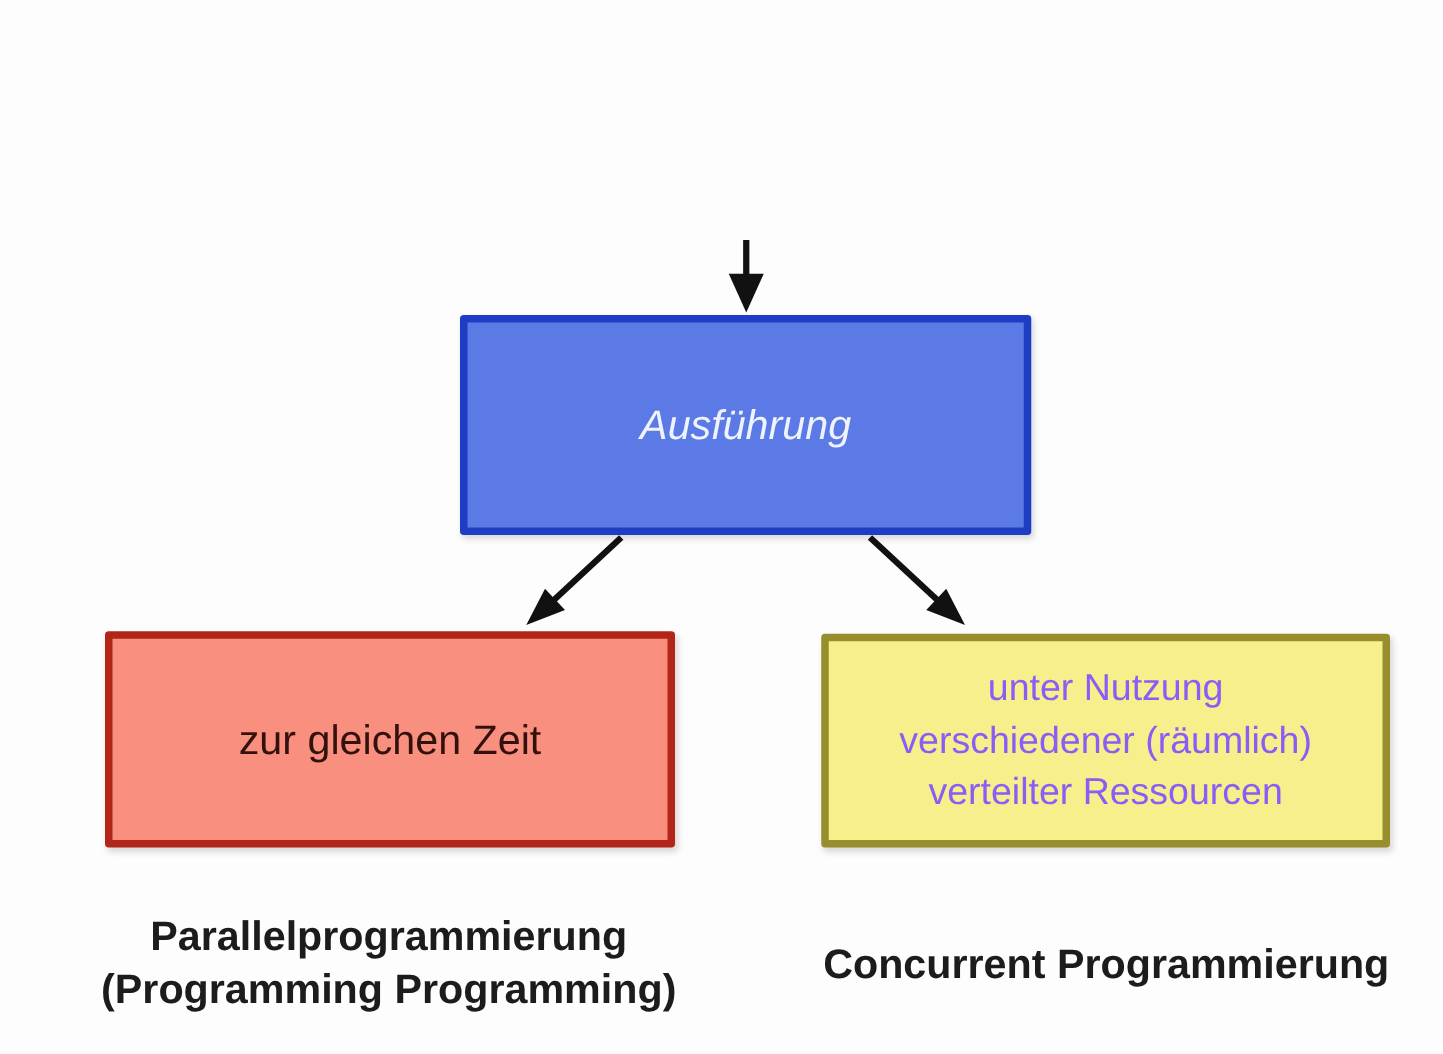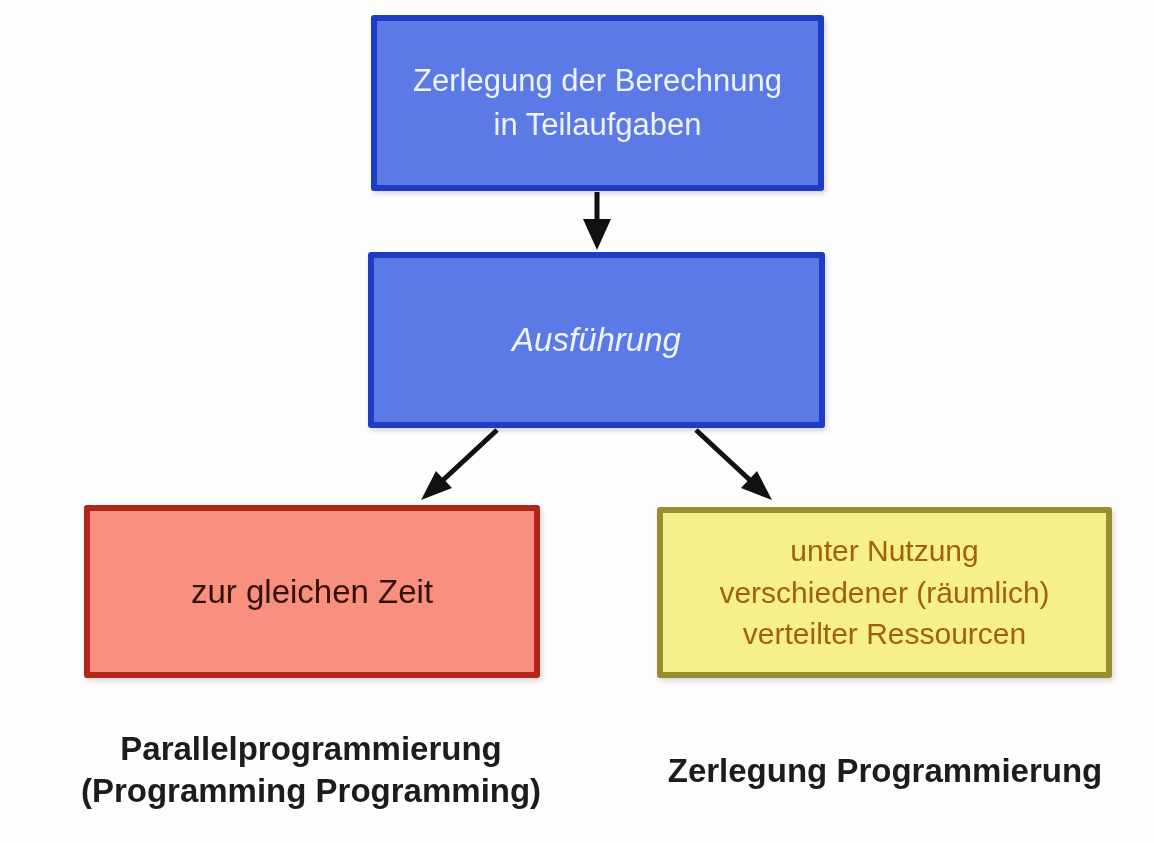--- a/index.html
+++ b/index.html
@@ -89,29 +89,27 @@
     <g>
       <line class="arrow-line" x1="497" y1="430" x2="441" y2="482" stroke="#111111"></line>
       <polygon class="arrow-head" points="421,500 436,471 452,488" fill="#111111"></polygon>
     </g>
     <g>
       <line class="arrow-line" x1="696" y1="430" x2="752" y2="482" stroke="#111111"></line>
       <polygon class="arrow-head" points="772,500 741,488 757,471" fill="#111111"></polygon>
     </g>
   </svg>
 
-  <div id="node-decomposition" class="node" style="background: rgb(91, 122, 230); border-color: rgb(31, 60, 196); color: rgb(238, 243, 254);">Zerlegung der Berechnung
-in Teilaufgaben</div>
 
   <div id="node-execution" class="node" style="background: rgb(91, 122, 230); border-color: rgb(31, 60, 196); color: rgb(238, 243, 254);">Ausführung</div>
 
   <div id="node-same-time" class="node" style="background: rgb(249, 143, 126); border-color: rgb(178, 38, 26); color: rgb(51, 18, 13);">zur gleichen Zeit</div>
 
-  <div id="node-distributed" class="node" style="background: rgb(246, 239, 140); border-color: rgb(153, 142, 46); color: #a16207;">unter Nutzung
+  <div id="node-distributed" class="node" style="background: rgb(246, 239, 140); border-color: rgb(153, 142, 46); color: #8b5cf6;">unter Nutzung
 verschiedener (räumlich)
 verteilter Ressourcen</div>
 
   <div id="caption-parallel" class="caption">Parallelprogrammierung
 (Programming Programming)</div>
 
-  <div id="caption-distributed" class="caption">Zerlegung Programmierung</div>
+  <div id="caption-distributed" class="caption">Concurrent Programmierung</div>
 
 </div>
 
 </body></html>

